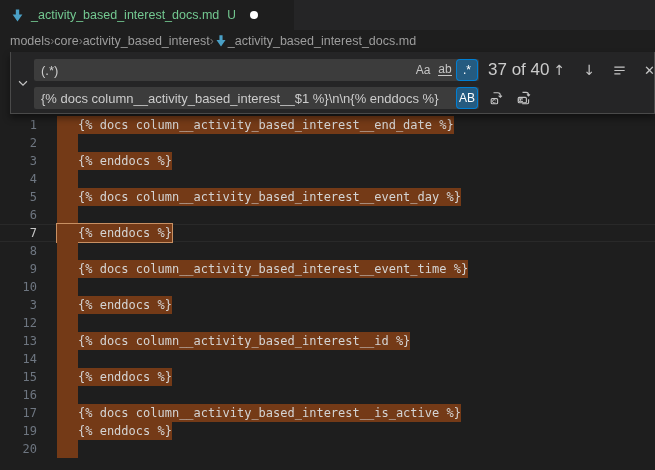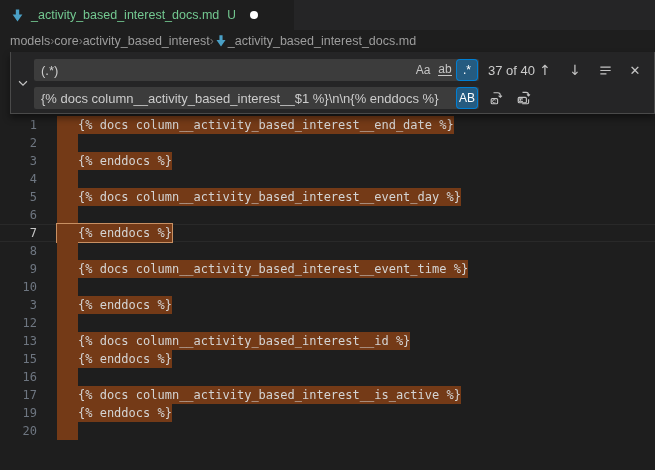--- a/index.html
+++ b/index.html
@@ -44,21 +44,21 @@
   .inputbox input{
     position:absolute; left:0; top:0; height:22px; border:none; outline:none; background:transparent;
     color:#cccccc; font-family:"Liberation Sans", sans-serif; font-size:13px; padding:0 4px 0 7px;
   }
   .inputbox.find input{ width:373px; }
   .inputbox.repl input{ width:418px; }
   .in-toggles{ position:absolute; right:2px; top:1px; height:20px; display:flex; align-items:center; gap:2px; }
   .tgl{ min-width:20px; height:20px; display:flex; align-items:center; justify-content:center; border-radius:3px; font-size:12px; color:#c5c5c5; cursor:pointer; padding:0 2px; }
   .tgl.ww span{ border-bottom:1px solid #c5c5c5; line-height:11px; display:inline-block; }
   .tgl.on{ background:#255b80; box-shadow:0 0 0 1px var(--accent_blue); color:#ffffff; }
-  .count{ margin-left:9px; font-size:13px; color:#cccccc; white-space:nowrap; }
+  .count{ margin-left:9px; font-size:17px; color:#cccccc; white-space:nowrap; }
   .navbtns{ margin-left:auto; display:flex; align-items:center; gap:10px; padding-right:4px; }
   .ibtn{ width:20px; height:20px; display:flex; align-items:center; justify-content:center; color:#c5c5c5; border-radius:3px; cursor:pointer; font-size:14px; }
   .ibtn svg{ display:block; }
   .rbtns{ margin-left:8px; display:flex; align-items:center; gap:7px; }
   .arrow-glyph{ font-family:"DejaVu Sans", sans-serif; font-size:14px; line-height:1; }
   .x-glyph{ font-size:13px; }
 </style>
 </head>
 <body>
 
@@ -148,20 +148,24 @@
   <div class="row">
     <span class="num">12</span>
     <span class="code hl empty"></span>
   </div>
 
   <div class="row">
     <span class="num">13</span>
     <span class="code hl">{% docs column__activity_based_interest__id %}</span>
   </div>
 
+  <div class="row">
+    <span class="num">14</span>
+    <span class="code hl empty"></span>
+  </div>
 
   <div class="row">
     <span class="num">15</span>
     <span class="code hl">{% enddocs %}</span>
   </div>
 
   <div class="row">
     <span class="num">16</span>
     <span class="code hl empty"></span>
   </div>

